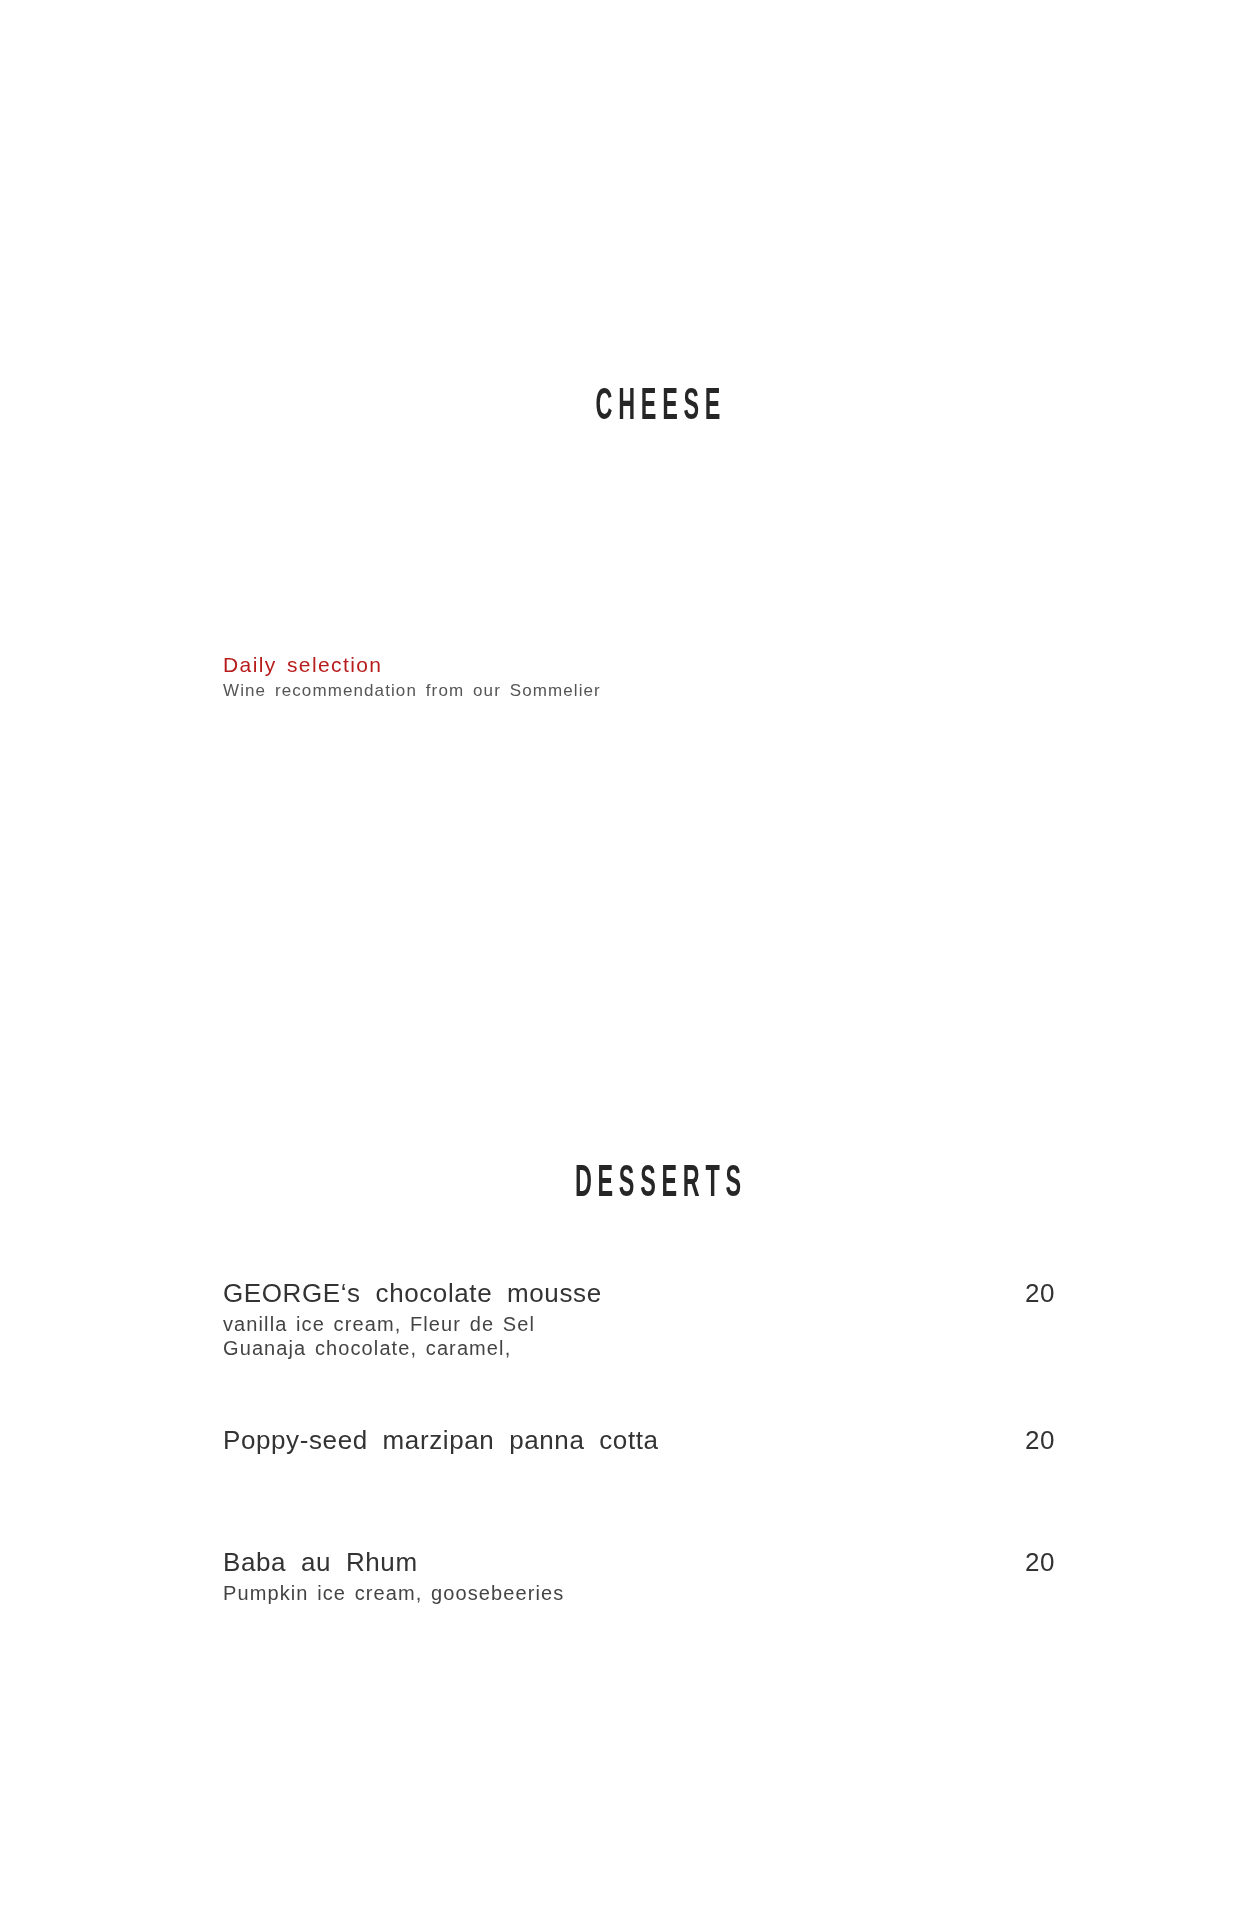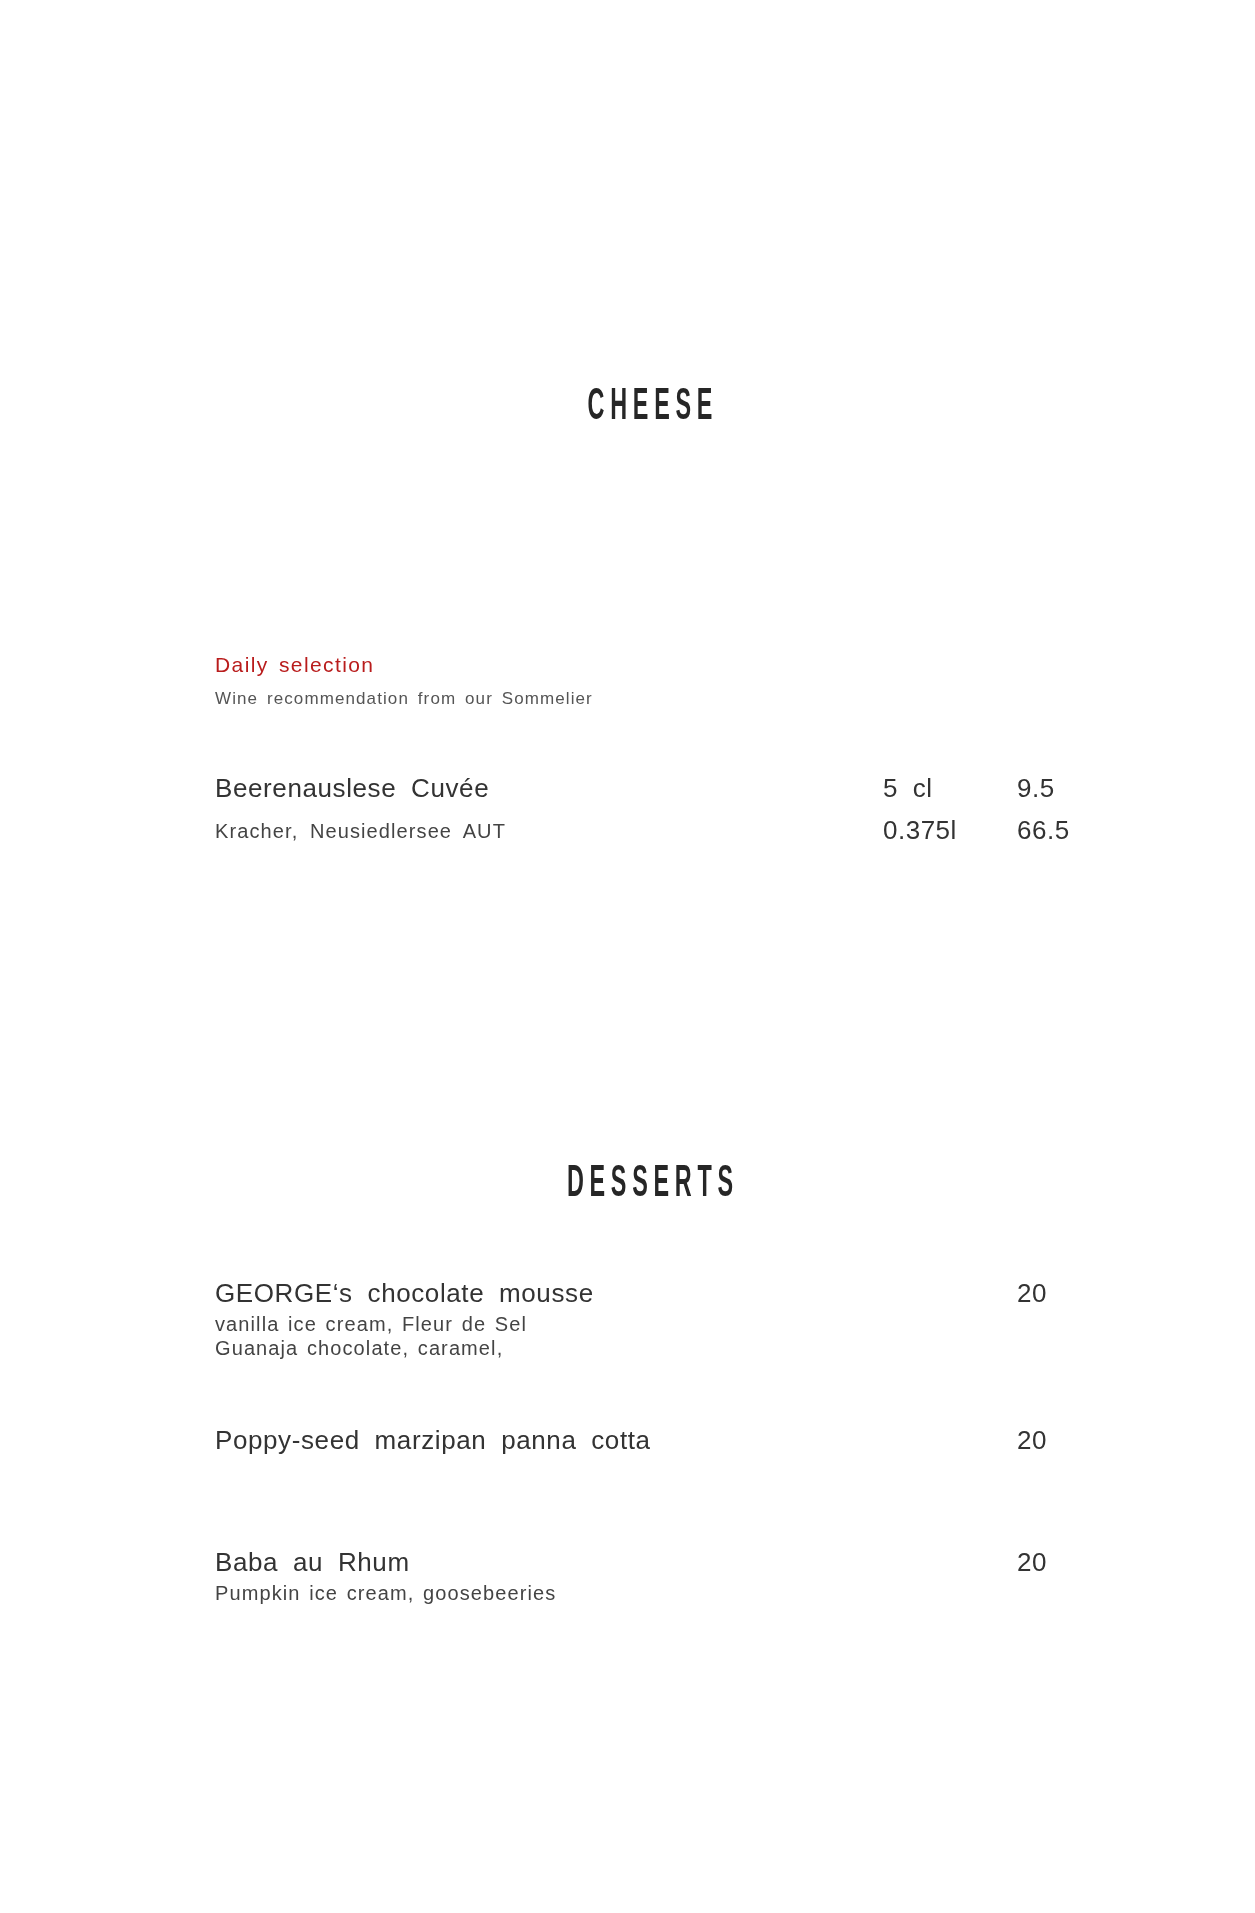--- a/index.html
+++ b/index.html
@@ -10,21 +10,21 @@
   .page {
     position: relative;
     width: 1255px;
     height: 1913px;
     background: #ffffff;
     font-family: "Liberation Sans", sans-serif;
     overflow: hidden;
   }
   .content {
     position: absolute;
-    left: 215px;
+    left: 223px;
     top: 0;
     width: 870px;
     height: 100%;
   }
   .section-title {
     position: absolute;
     left: 0;
     width: 100%;
     margin: 0;
     text-align: center;
@@ -70,21 +70,20 @@
   }
   .item-desc {
     margin-top: 8px;
     font-size: 21px;
     line-height: 28px;
     letter-spacing: 1.4px;
     word-spacing: 3px;
     color: #b91c1c;
   }
   .item-note {
-    margin-top: 8px;
     font-size: 17px;
     line-height: 24px;
     letter-spacing: 1.1px;
     word-spacing: 3px;
     color: #555555;
   }
   .item-subline {
     position: relative;
     margin-top: 10px;
     height: 34px;
@@ -118,32 +117,20 @@
 <div class="page">
   <div class="content">
 
     <h1 class="section-title" style="top:380px">CHEESE</h1>
 
     <div class="item" style="top:643px">
       <div class="item-desc">Daily selection</div>
       <div class="item-note">Wine recommendation from our Sommelier</div>
     </div>
 
-    <div class="item" style="top:771px">
-      <div class="item-line">
-        <span>Beerenauslese Cuvée</span>
-        <span class="col-size">5 cl</span>
-        <span class="col-price">9.5</span>
-      </div>
-      <div class="item-subline">
-        <span class="sub-name">Kracher, Neusiedlersee AUT</span>
-        <span class="col-size">0.375l</span>
-        <span class="col-price">66.5</span>
-      </div>
-    </div>
 
     <h1 class="section-title" style="top:1157px">DESSERTS</h1>
 
     <div class="item" style="top:1276px">
       <div class="item-line">
         <span>GEORGE‘s chocolate mousse</span>
         <span class="col-price">20</span>
       </div>
       <div class="dessert-desc">
         <div>vanilla ice cream, Fleur de Sel</div>

